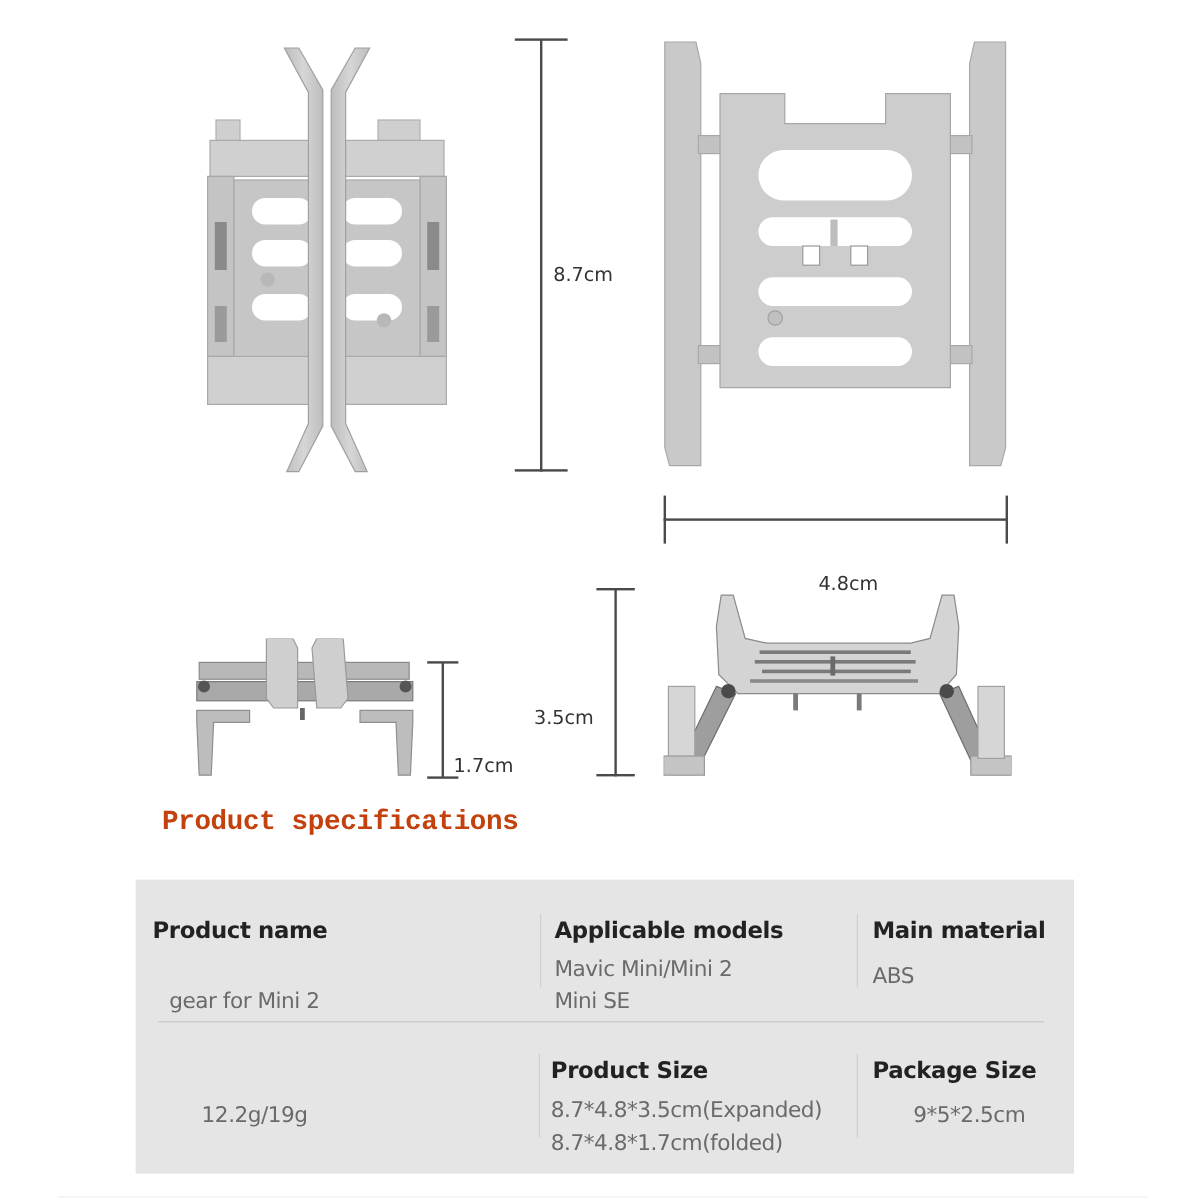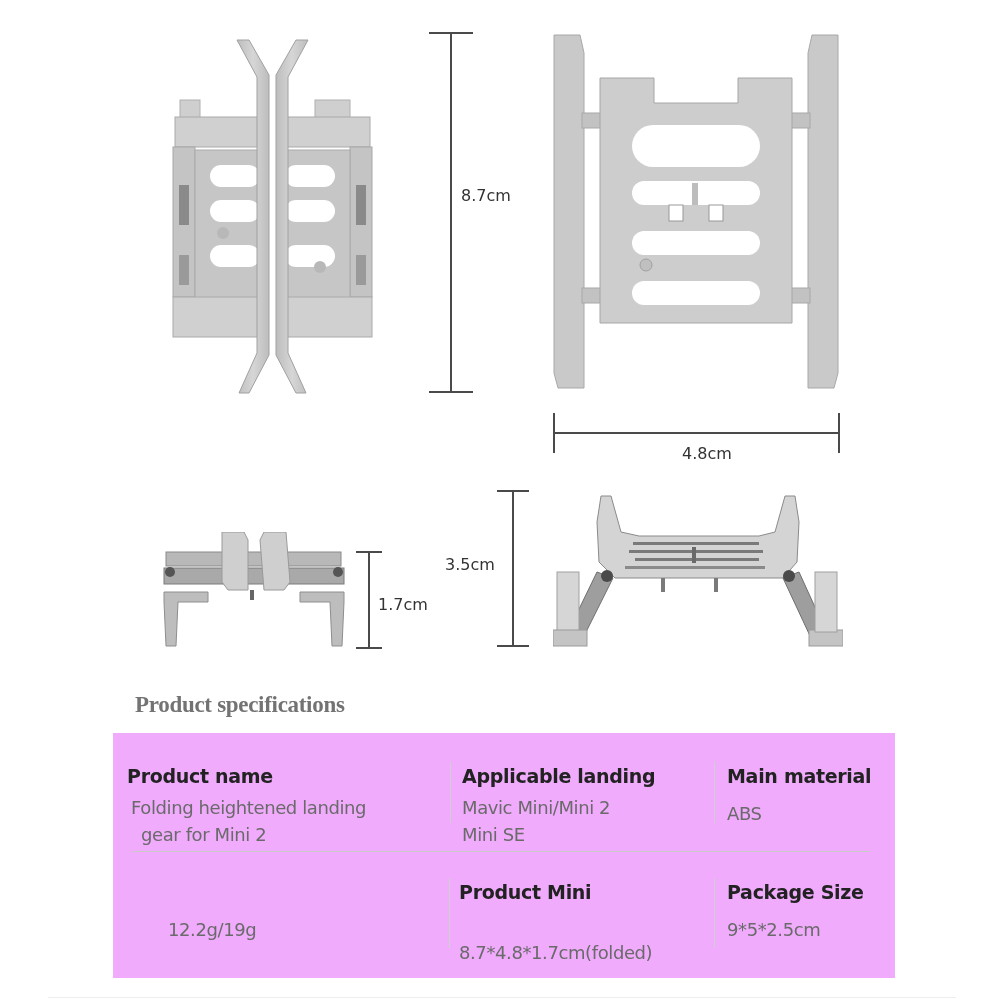--- a/index.html
+++ b/index.html
@@ -1,22 +1,22 @@
 <!DOCTYPE html>
 <html><head>
 <meta charset="utf-8">
 <style>
   html, body { margin: 0; padding: 0; background: #ffffff; }
   body { width: 1001px; height: 1001px; position: relative; overflow: hidden; font-family: "DejaVu Sans", sans-serif; }
   .abs { position: absolute; }
-  .dim-text { font-family: "DejaVu Sans", sans-serif; font-size: 16px; color: #333333; white-space: nowrap; }
+  .dim-text { font-family: "DejaVu Sans", sans-serif; font-size: 16px; color: #333333; white-space: nowrap; margin-top: 33px; }
   .dimline { background: #4a4a4a; position: absolute; }
   .product { position: absolute; }
-  .section-title { position: absolute; left: 135px; top: 692px; font-family: Liberation Serif, serif; font-weight: bold; font-size: 23px; color: #737373; letter-spacing: -0.3px; }
-  .spec-panel { position: absolute; left: 113px; top: 733px; width: 782px; height: 245px; background: #f0abfc; }
+  .section-title { position: absolute; left: 135px; top: 672px; font-family: Liberation Mono, monospace; font-weight: bold; font-size: 23px; color: #c2410c; letter-spacing: -0.3px; }
+  .spec-panel { position: absolute; left: 113px; top: 733px; width: 782px; height: 245px; background: #e5e5e5; }
   .spec-label { position: absolute; font-family: "DejaVu Sans", sans-serif; font-weight: bold; font-size: 19px; color: #222222; white-space: nowrap; letter-spacing: -0.3px; }
   .spec-value { position: absolute; font-family: "DejaVu Sans", sans-serif; font-size: 18px; color: #6a6a6a; line-height: 27px; white-space: nowrap; letter-spacing: -0.4px; }
   .vdiv { position: absolute; width: 1px; background: #cfcfcf; }
   .hdiv { position: absolute; height: 1px; background: #c8c8c8; }
   .bottom-rule { position: absolute; left: 48px; top: 997px; width: 908px; height: 1px; background: #eeeeee; }
 </style>
 </head>
 <body>
 
 <div class="product" style="left:165px; top:35px; width:215px; height:360px;">
@@ -144,42 +144,42 @@
     <rect x="256" y="138" width="34" height="16" fill="#c4c4c4" stroke="#9a9a9a"></rect>
     <rect x="262" y="80" width="22" height="60" fill="#d6d6d6" stroke="#a0a0a0"></rect>
   </svg>
 </div>
 
 <div class="section-title">Product specifications</div>
 
 <div class="spec-panel">
 
   <div class="spec-label" style="left:14px; top:32px;">Product name</div>
-  <div class="spec-value" style="left:18px; top:61px;">Folding heightened landing</div>
   <div class="spec-value" style="left:28px; top:88px;text-align:center;">gear for Mini 2</div>
 
   <div class="vdiv" style="left:337px; top:29px; height:61px;"></div>
 
-  <div class="spec-label" style="left:349px; top:32px;">Applicable landing</div>
+  <div class="spec-label" style="left:349px; top:32px;">Applicable models</div>
   <div class="spec-value" style="left:349px; top:61px;">Mavic Mini/Mini 2</div>
   <div class="spec-value" style="left:349px; top:88px;">Mini SE</div>
 
   <div class="vdiv" style="left:601px; top:29px; height:61px;"></div>
 
   <div class="spec-label" style="left:614px; top:32px;">Main material</div>
   <div class="spec-value" style="left:614px; top:67px;">ABS</div>
 
   <div class="hdiv" style="left:19px; top:118px; width:738px;"></div>
 
   <div class="spec-value" style="left:19px; top:183px;margin-left:36px;">12.2g/19g</div>
 
   <div class="vdiv" style="left:336px; top:145px; height:70px;"></div>
 
-  <div class="spec-label" style="left:346px; top:148px;">Product Mini</div>
+  <div class="spec-label" style="left:346px; top:148px;">Product Size</div>
+  <div class="spec-value" style="left:346px; top:179px;">8.7*4.8*3.5cm(Expanded)</div>
   <div class="spec-value" style="left:346px; top:206px;">8.7*4.8*1.7cm(folded)</div>
 
   <div class="vdiv" style="left:601px; top:145px; height:70px;"></div>
 
   <div class="spec-label" style="left:614px; top:148px;text-align:center;">Package Size</div>
-  <div class="spec-value" style="left:614px; top:183px;">9*5*2.5cm</div>
+  <div class="spec-value" style="left:648px; top:183px;">9*5*2.5cm</div>
 </div>
 
 <div class="bottom-rule"></div>
 
 </body></html>

